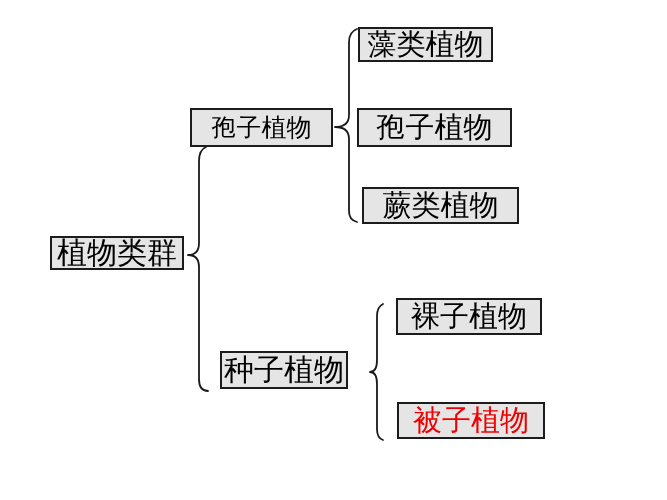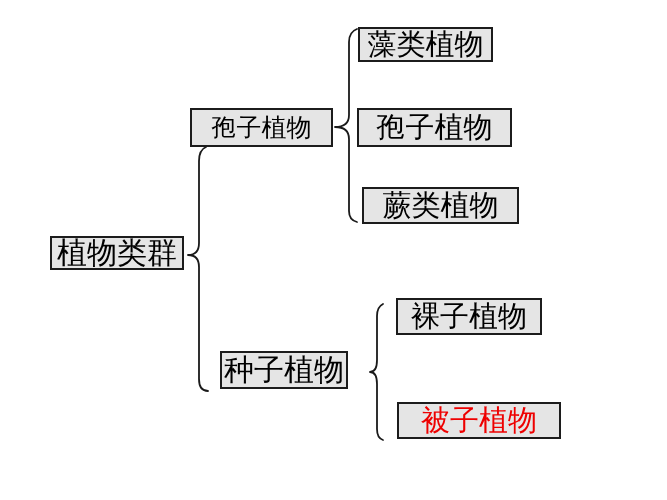--- a/index.html
+++ b/index.html
@@ -24,21 +24,21 @@
     color: #000000;
     white-space: nowrap;
   }
   .node--root       { left: 50px;  top: 236px; width: 134px; height: 34px; font-size: 30px; }
   .node--spore      { left: 190px; top: 108px; width: 143px; height: 39px; font-size: 25px; }
   .node--seed       { left: 220px; top: 351px; width: 128px; height: 38px; font-size: 30px; }
   .node--algae      { left: 358px; top: 27px;  width: 135px; height: 35px; }
   .node--moss       { left: 357px; top: 108px; width: 155px; height: 39px; }
   .node--fern       { left: 362px; top: 187px; width: 157px; height: 37px; }
   .node--gymnosperm { left: 396px; top: 298px; width: 146px; height: 37px; }
-  .node--angiosperm { left: 397px; top: 402px; width: 164px; height: 37px; }
+  .node--angiosperm { left: 397px; top: 402px; width: 148px; height: 37px; }
   .node--highlight  { color: #ee0000; }
   .braces {
     position: absolute;
     left: 0; top: 0;
     width: 667px;
     height: 500px;
     pointer-events: none;
   }
   .brace {
     fill: none;

